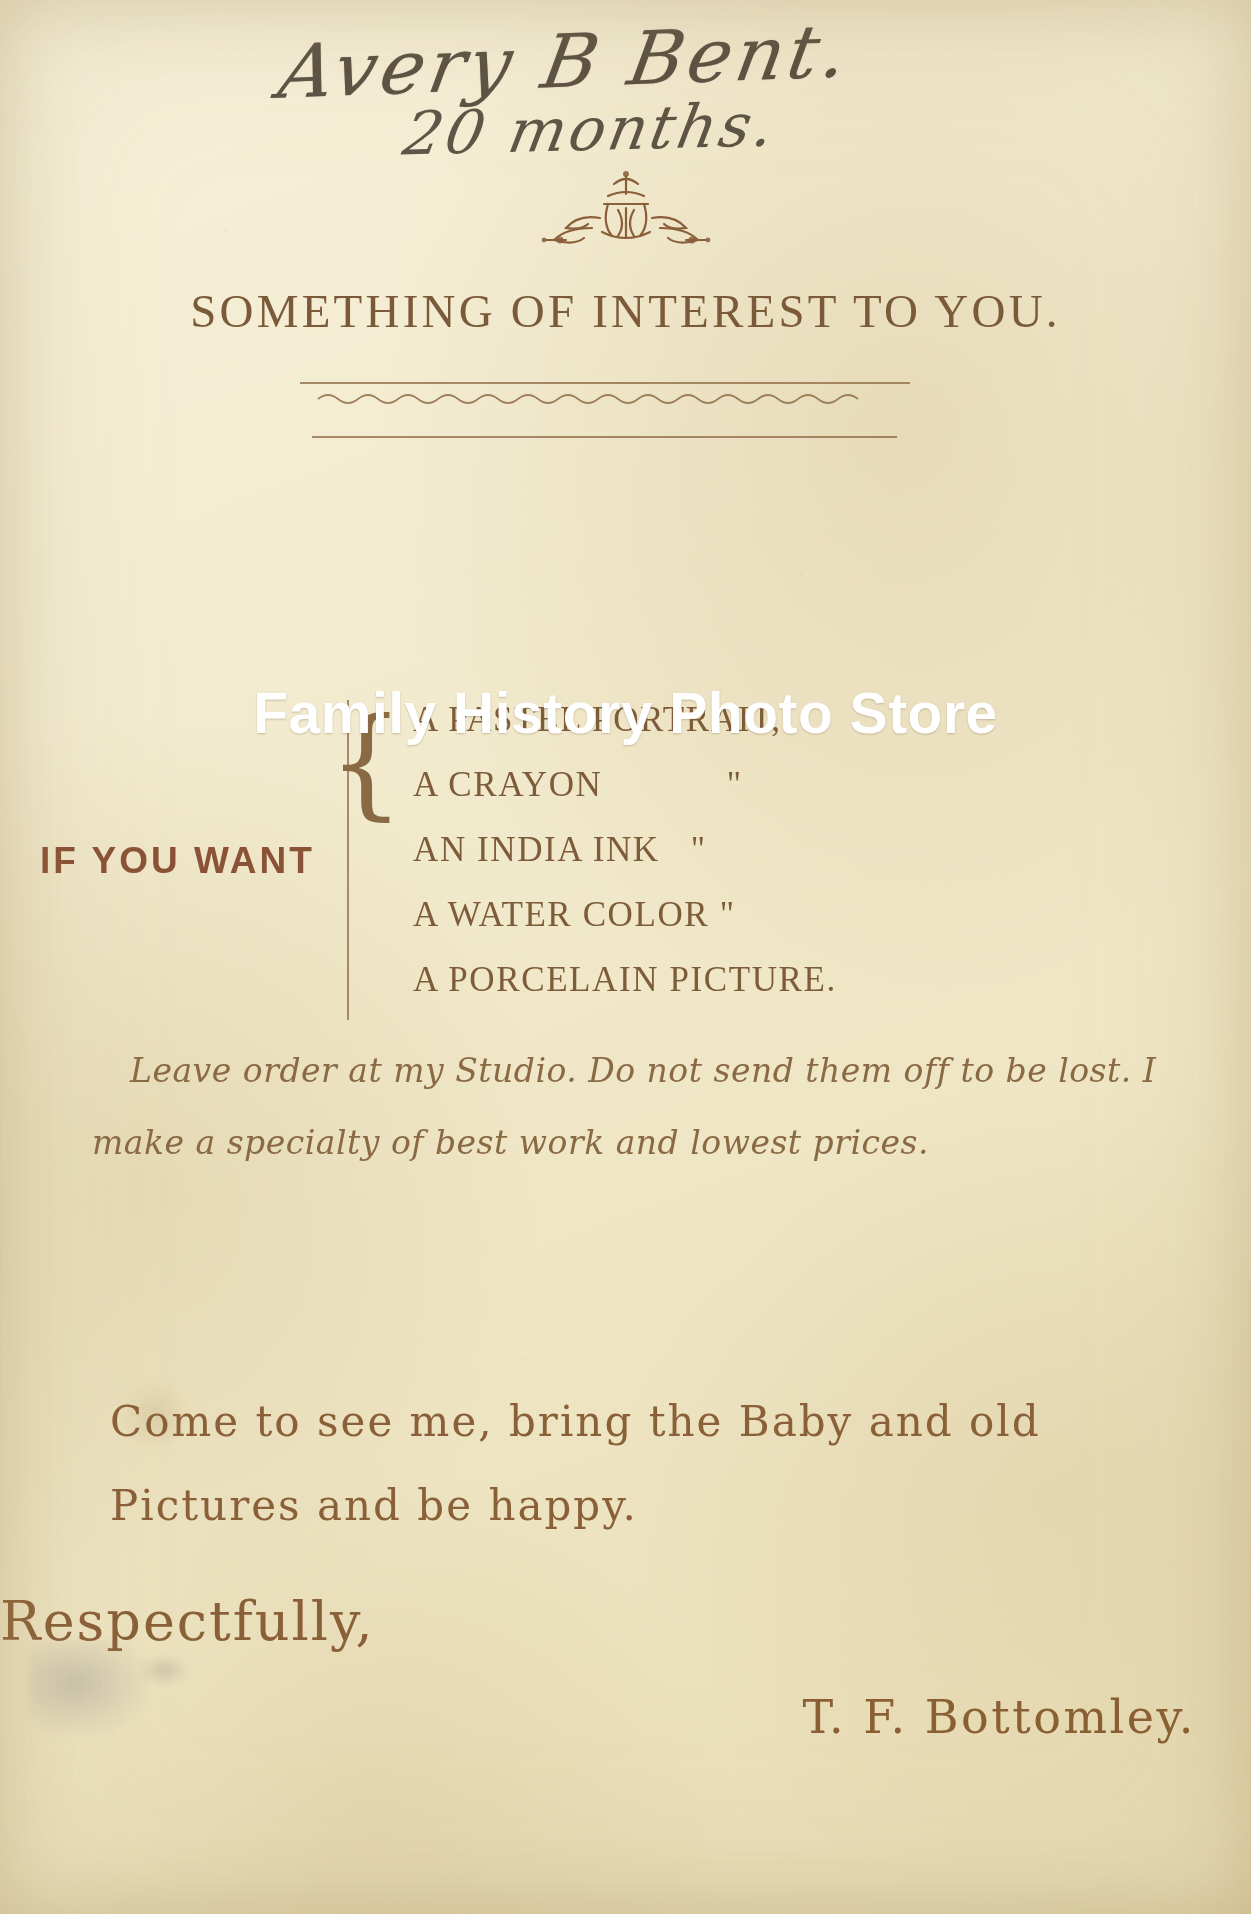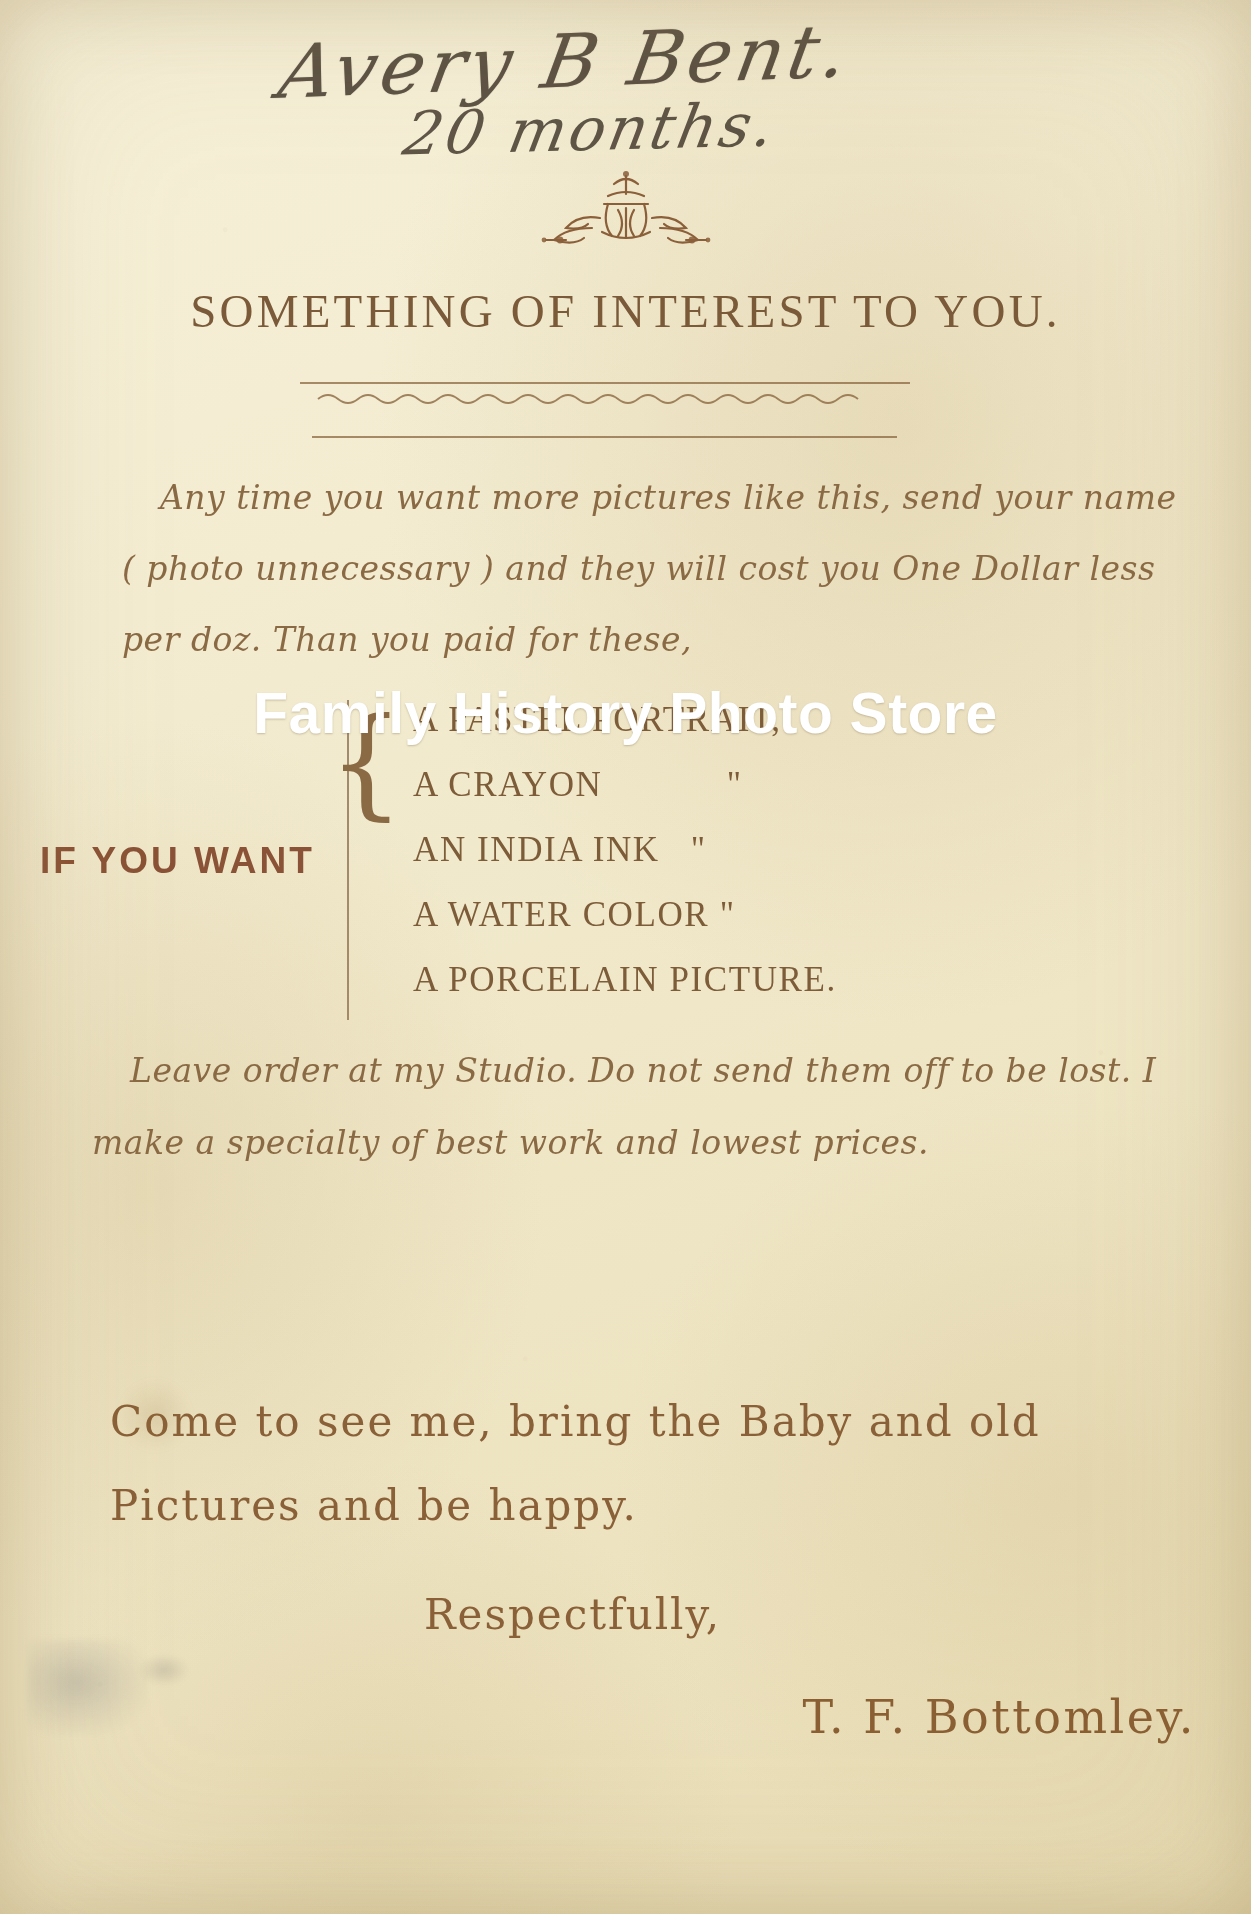--- a/index.html
+++ b/index.html
@@ -216,23 +216,23 @@
     font-family: "DejaVu Serif", serif;
     font-size: 42px;
     letter-spacing: 2px;
     line-height: 84px;
     color: #8a6038;
   }
   .respect {
     position: absolute;
     left: 0; right: 106px;
     top: 1590px;
-    text-align: center;
-    font-family: "DejaVu Serif", serif;
-    font-size: 42px;
+    text-align: left;
+    font-family: "DejaVu Serif", serif;
+    font-size: 54px;
     letter-spacing: 2px;
     color: #8a6038;
   }
   .signature {
     position: absolute;
     left: 0; right: 55px;
     top: 1690px;
     text-align: right;
     font-family: "DejaVu Serif", serif;
     font-size: 46px;
@@ -300,21 +300,20 @@
   <div class="heading">SOMETHING OF INTEREST TO YOU.</div>
 
   <div class="rule-wrap">
     <div class="rule-line"></div>
     <svg width="610" height="22" viewBox="0 0 610 22" style="display:block;margin-top:4px">
       <path d="M18 11 q10 -8 20 0 t20 0 t20 0 t20 0 t20 0 t20 0 t20 0 t20 0 t20 0 t20 0 t20 0 t20 0 t20 0 t20 0 t20 0 t20 0 t20 0 t20 0 t20 0 t20 0 t20 0 t20 0 t20 0 t20 0 t20 0 t20 0 t20 0" fill="none" stroke="#8b6840" stroke-width="2" opacity="0.8"></path>
     </svg>
     <div class="rule-line second"></div>
   </div>
 
-  <div class="script p1">Any time you want more pictures like this, send your name ( photo unnecessary ) and they will cost you One Dollar less per doz.   Than you paid for these,</div>
 
   <div class="ifblock">
     <div class="ifyouwant">IF YOU WANT</div>
     <div class="vbar"></div>
     <div class="brace">{</div>
     <div class="options">
       <ul>
         <li>A PASTEL PORTRAIT,</li>
         <li>A CRAYON            "</li>
         <li>AN INDIA INK   "</li>

